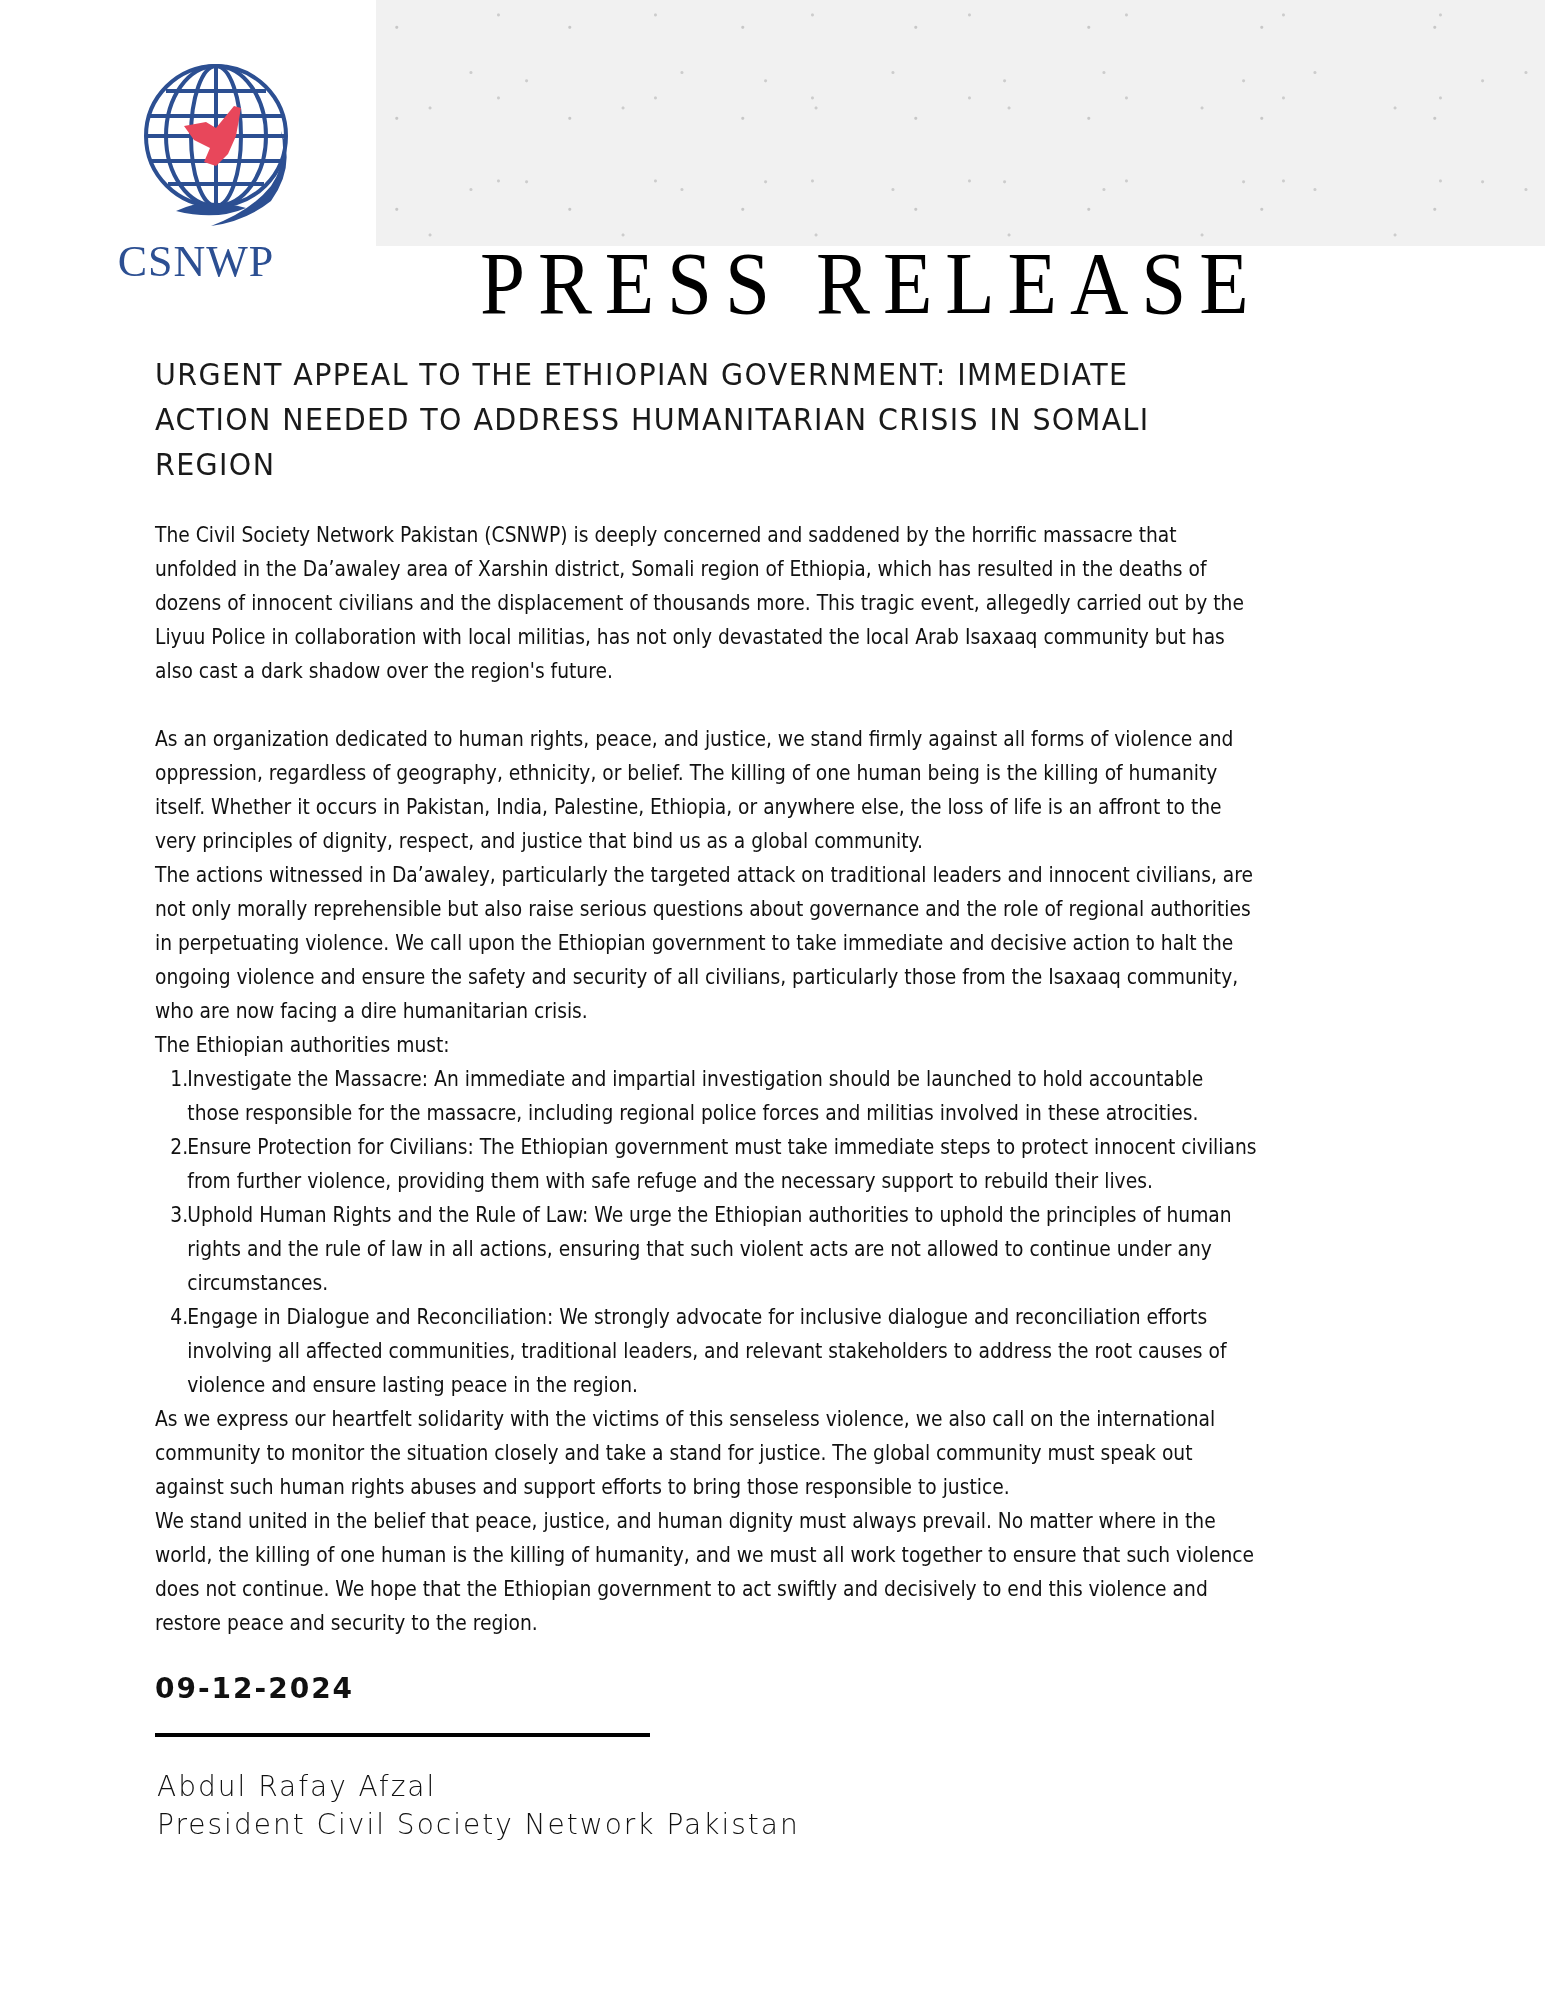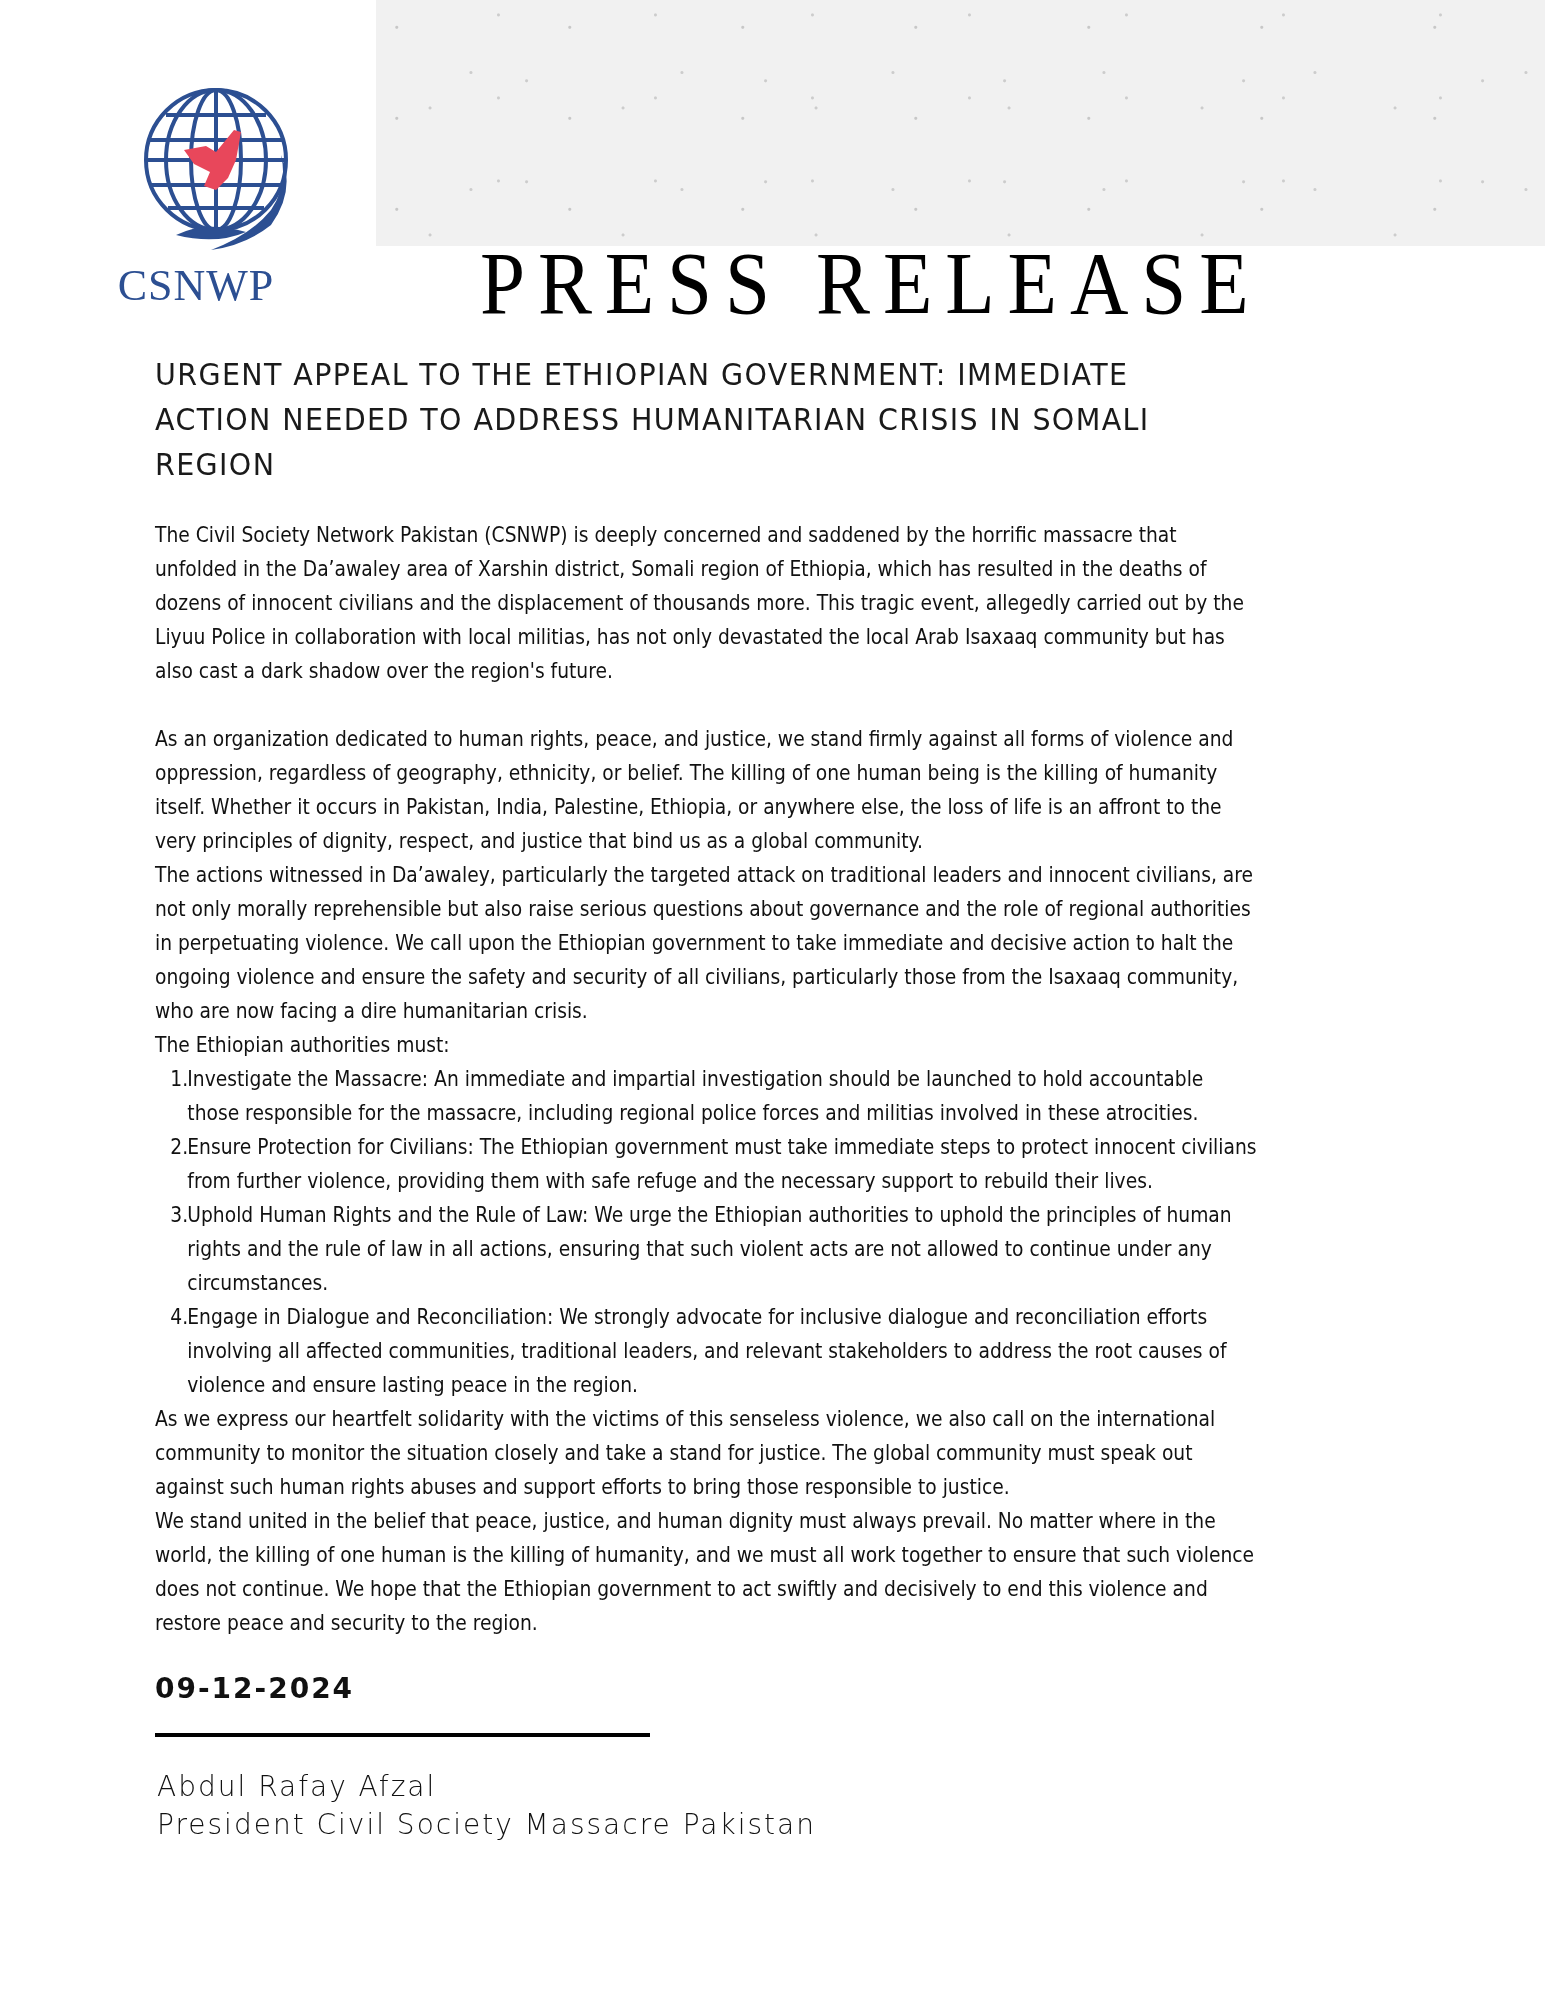--- a/index.html
+++ b/index.html
@@ -26,21 +26,21 @@
         radial-gradient(circle at 12% 30%, rgba(120,120,120,0.35) 0 1px, transparent 2px),
         radial-gradient(circle at 45% 62%, rgba(120,120,120,0.3) 0 1px, transparent 2px),
         radial-gradient(circle at 78% 18%, rgba(120,120,120,0.3) 0 1px, transparent 2px),
         radial-gradient(circle at 63% 80%, rgba(120,120,120,0.3) 0 1px, transparent 2px),
         radial-gradient(circle at 28% 85%, rgba(120,120,120,0.3) 0 1px, transparent 2px);
       background-size: 173px 91px, 211px 117px, 157px 83px, 239px 101px, 193px 127px;
     }
     .logo {
       position: absolute;
       left: 76px;
-      top: 60px;
+      top: 36px;
       width: 230px;
       height: 260px;
     }
     .logo svg { display: block; }
     .logo-text {
       position: absolute;
       left: 20px;
       top: 200px;
       width: 200px;
       text-align: center;
@@ -195,13 +195,13 @@
       <span>Engage in Dialogue and Reconciliation: We strongly advocate for inclusive dialogue and reconciliation efforts involving all affected communities, traditional leaders, and relevant stakeholders to address the root causes of violence and ensure lasting peace in the region.</span>
     </li>
   </ol>
   <p>As we express our heartfelt solidarity with the victims of this senseless violence, we also call on the international community to monitor the situation closely and take a stand for justice. The global community must speak out against such human rights abuses and support efforts to bring those responsible to justice.</p>
   <p>We stand united in the belief that peace, justice, and human dignity must always prevail. No matter where in the world, the killing of one human is the killing of humanity, and we must all work together to ensure that such violence does not continue. We hope that the Ethiopian government to act swiftly and decisively to end this violence and restore peace and security to the region.</p>
 </div>
 
 <div class="date">09-12-2024</div>
 <div class="sig-line"></div>
 <div class="sig-name">Abdul Rafay Afzal</div>
-<div class="sig-title">President Civil Society Massacre Pakistan</div>
+<div class="sig-title">President Civil Society Network Pakistan</div>
 
 </body></html>

